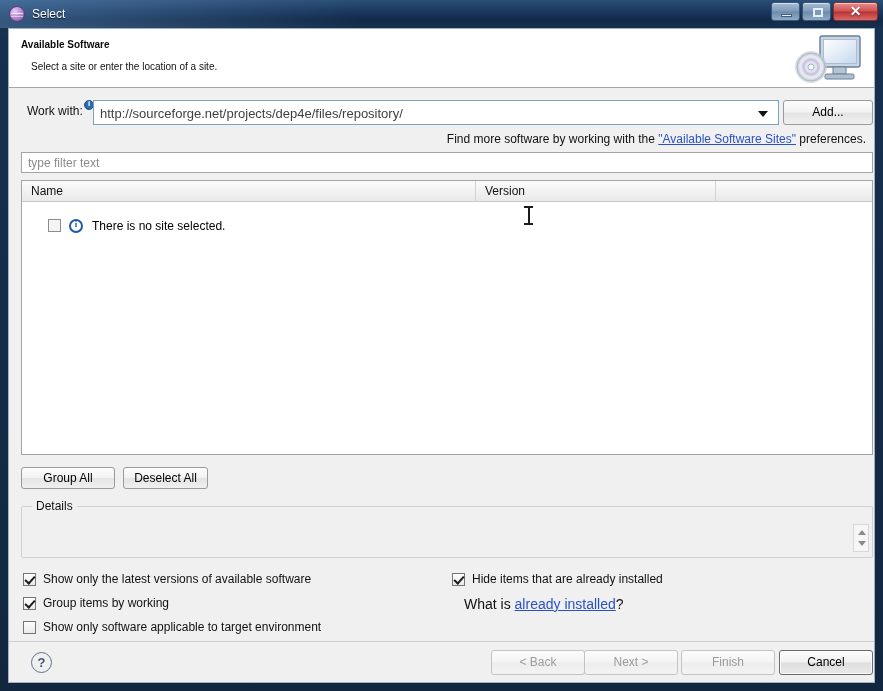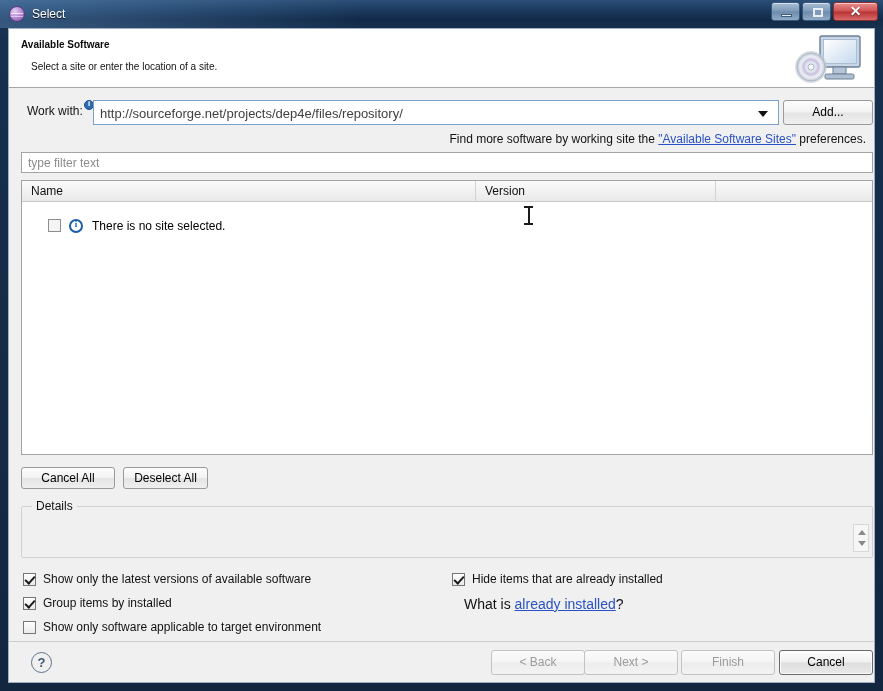--- a/index.html
+++ b/index.html
@@ -315,57 +315,57 @@
       <div class="row-workwith">
         <div id="workwith-label">Work with:</div>
         <div id="workwith-info"></div>
         <div id="combo">
           <div id="combo-value">http://sourceforge.net/projects/dep4e/files/repository/</div>
           <div id="combo-arrow"></div>
         </div>
         <div id="add-button">Add...</div>
       </div>
 
-      <div id="hint-line"><span>Find more software by working site the </span><a id="hint-link" href="#">"Available Software Sites"</a><span> preferences.</span></div>
+      <div id="hint-line"><span>Find more software by working with the </span><a id="hint-link" href="#">"Available Software Sites"</a><span> preferences.</span></div>
 
       <div id="filter-box">
         <div id="filter-text">type filter text</div>
       </div>
 
       <div id="table">
         <div id="table-head">
           <div class="col c0">Name</div>
           <div class="col c1">Version</div>
           <div class="col c2"></div>
         </div>
         <div id="table-row">
           <div id="row-checkbox"></div>
           <div id="row-info-icon"></div>
           <div id="row-label">There is no site selected.</div>
         </div>
       </div>
 
-      <div class="sel-btn" id="select-all">Cancel All</div>
+      <div class="sel-btn" id="select-all">Group All</div>
       <div class="sel-btn" id="deselect-all">Deselect All</div>
 
       <div id="details-group">
         <div id="details-legend">Details</div>
         <div id="details-scroll">
           <span class="spin-arrow up"></span>
           <span class="spin-arrow down"></span>
         </div>
       </div>
 
       <div class="opt" id="opt1">
         <span class="cbx checked"></span>
         <span>Show only the latest versions of available software</span>
       </div>
       <div class="opt" id="opt2">
         <span class="cbx checked"></span>
-        <span>Group items by installed</span>
+        <span>Group items by working</span>
       </div>
       <div class="opt" id="opt3">
         <span class="cbx"></span>
         <span>Show only software applicable to target environment</span>
       </div>
       <div class="opt" id="opt4">
         <span class="cbx checked"></span>
         <span>Contact all update sites during install to find required software</span>
       </div>
       <div class="opt" id="opt5">

